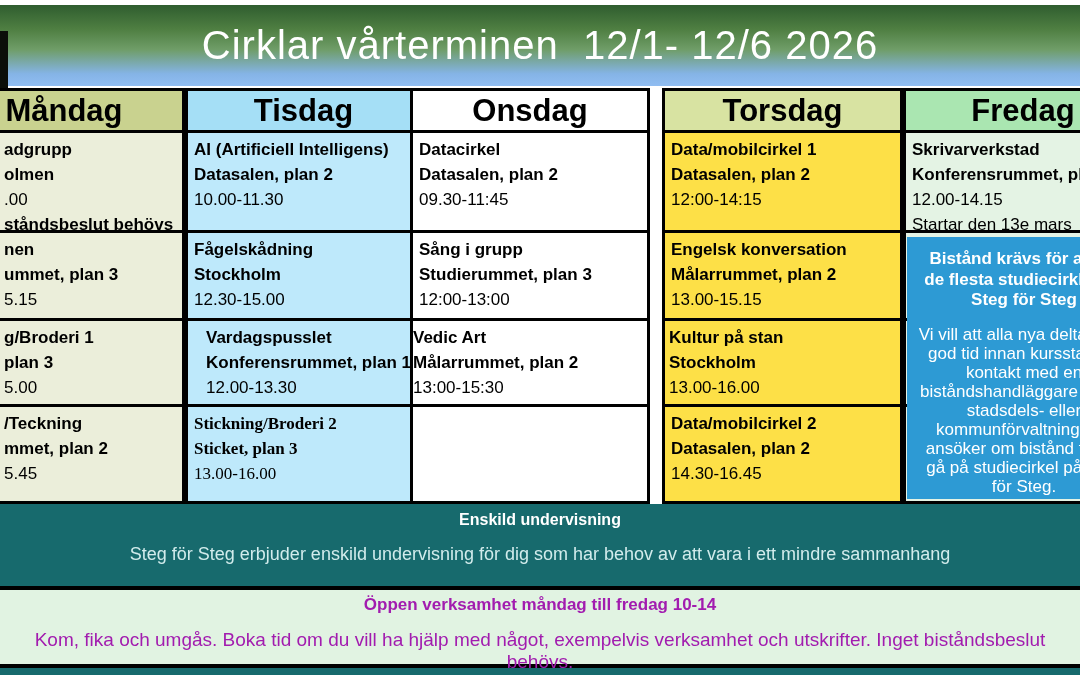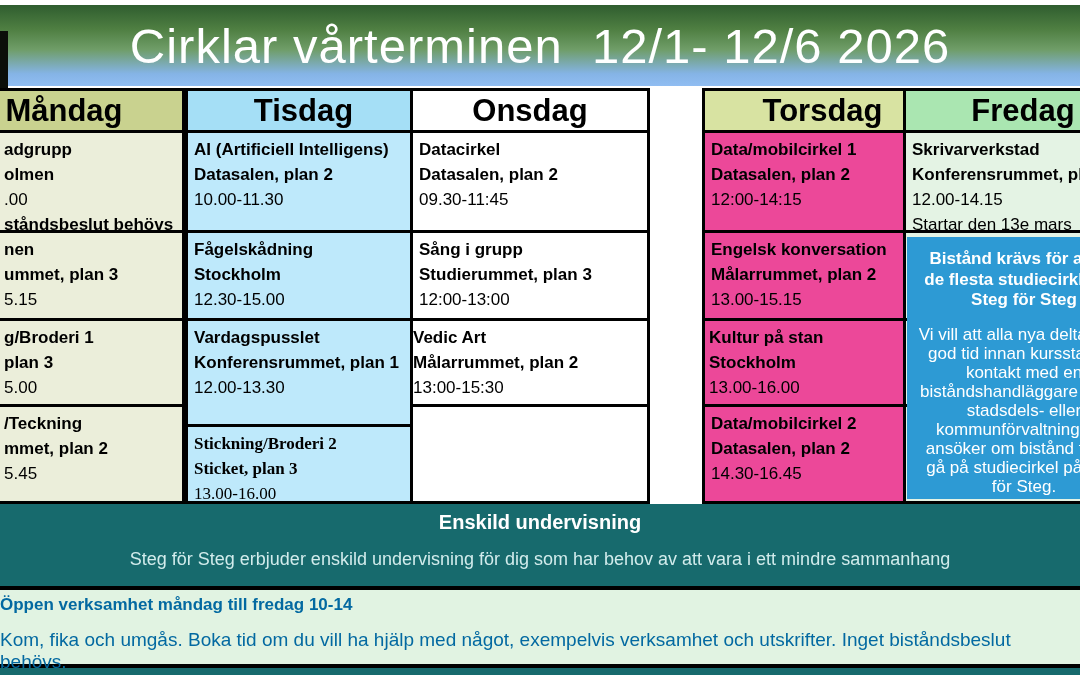--- a/index.html
+++ b/index.html
@@ -8,21 +8,21 @@
     position:relative; overflow:hidden; background:#ffffff;
     font-family:"Liberation Sans","DejaVu Sans",sans-serif;
   }
   
   .banner{
     position:absolute; left:0; top:5px; width:1080px; height:81px;
     background:linear-gradient(180deg,#2f5d2f 0%,#4f7f42 30%,#6f9d68 55%,#85b4e6 85%,#90bdf2 100%);
     display:flex; align-items:center; justify-content:center;
   }
   .banner h1{
-    color:#ffffff; font-size:49px; font-weight:400; white-space:pre; letter-spacing:1px;
+    color:#ffffff; font-size:40px; font-weight:400; white-space:pre; letter-spacing:1px;
   }
   .banner-edge{
     position:absolute; left:0; top:26px; width:8px; height:60px; background:#0b0e09;
   }
   
   #schedule{ position:absolute; left:0; top:88px; width:1080px; height:416px; }
   .column{
     position:absolute; top:0; height:416px; border:3px solid #000;
   }
   .day-header{
@@ -45,27 +45,27 @@
     padding-top:12px; overflow:hidden;
   }
   .info-box .hline{ font-weight:bold; font-size:17px; line-height:20.5px; white-space:nowrap; }
   .info-box .bline{ font-size:17px; line-height:19px; white-space:nowrap; margin-top:0; }
   .info-box #boxBody{ margin-top:14px; }
   
   .teal-band{
     position:absolute; left:0; top:504px; width:1080px; height:82px;
     background:#176a6d; text-align:center; color:#ffffff;
   }
-  .teal-band .band-heading{ margin-top:7px; font-size:20px; font-weight:bold; }
+  .teal-band .band-heading{ margin-top:7px; font-size:16px; font-weight:bold; }
   .teal-band .band-body{ margin-top:15px; font-size:18px; color:#d2ecec; }
   
   .green-band{
     position:absolute; left:0; top:586px; width:1080px; height:82px;
     background:#e1f3e2; border-top:4px solid #000; border-bottom:4px solid #000;
-    text-align:left; color:#0369a1;
+    text-align:center; color:#a21caf;
   }
   .green-band .band-heading{ margin-top:5px; font-size:17px; font-weight:bold; }
   .green-band .band-body{ margin-top:14px; font-size:19px; }
   
   .bottom-strip{
     position:absolute; left:0; top:668px; width:1080px; height:7px; background:#176a6d;
   }
 </style>
 </head>
 <body>
@@ -105,21 +105,21 @@
       <div class="cell" style="height: 100px; padding-left: 6px;">
         <div class="line bold">AI (Artificiell Intelligens)</div>
         <div class="line bold">Datasalen, plan 2</div>
         <div class="line">10.00-11.30</div>
       </div>
       <div class="cell" style="height: 88px; padding-left: 6px;">
         <div class="line bold">Fågelskådning</div>
         <div class="line bold">Stockholm</div>
         <div class="line">12.30-15.00</div>
       </div>
-      <div class="cell" style="height: 106px; padding-left: 6px;">
+      <div class="cell" style="height: 86px; padding-left: 18px;">
         <div class="line bold">Vardagspusslet</div>
         <div class="line bold">Konferensrummet, plan 1</div>
         <div class="line">12.00-13.30</div>
       </div>
       <div class="cell" style="height: 94px; padding-left: 6px; border-bottom: none; font-family: Liberation Serif, serif;">
         <div class="line bold">Stickning/Broderi 2</div>
         <div class="line bold">Sticket, plan 3</div>
         <div class="line">13.00-16.00</div>
       </div>
     </div>
@@ -135,21 +135,21 @@
         <div class="line bold">Studierummet, plan 3</div>
         <div class="line">12:00-13:00</div>
       </div>
       <div class="cell" style="height: 86px; padding-left: 0;">
         <div class="line bold">Vedic Art</div>
         <div class="line bold">Målarrummet, plan 2</div>
         <div class="line">13:00-15:30</div>
       </div>
       <div class="cell" style="height: 94px; padding-left: 6px; border-bottom: none;"></div>
     </div>
-    <div class="column" style="left: 702px; width: 241px; background: #ec4899;">
+    <div class="column" style="left: 662px; width: 241px; background: #fde047;">
       <div class="day-header" style="height: 42px; background: rgb(216, 227, 162);">Torsdag</div>
       <div class="cell" style="height: 100px; padding-left: 6px;">
         <div class="line bold">Data/mobilcirkel 1</div>
         <div class="line bold">Datasalen, plan 2</div>
         <div class="line">12:00-14:15</div>
       </div>
       <div class="cell" style="height: 88px; padding-left: 6px;">
         <div class="line bold">Engelsk konversation</div>
         <div class="line bold">Målarrummet, plan 2</div>
         <div class="line">13.00-15.15</div>

